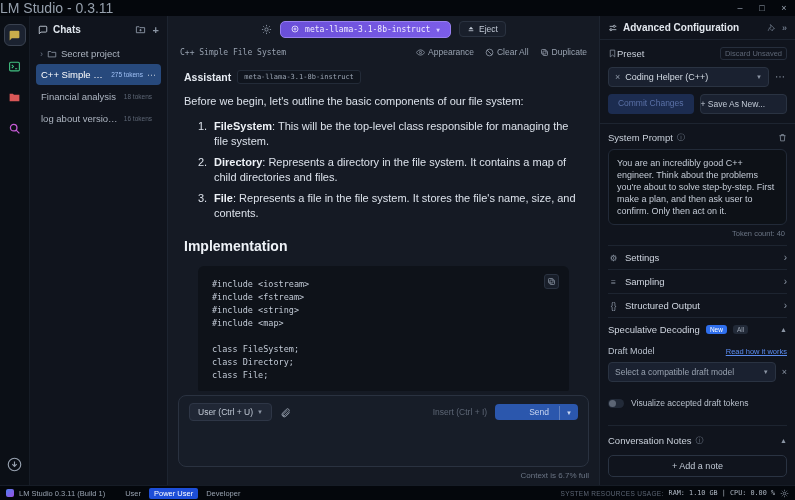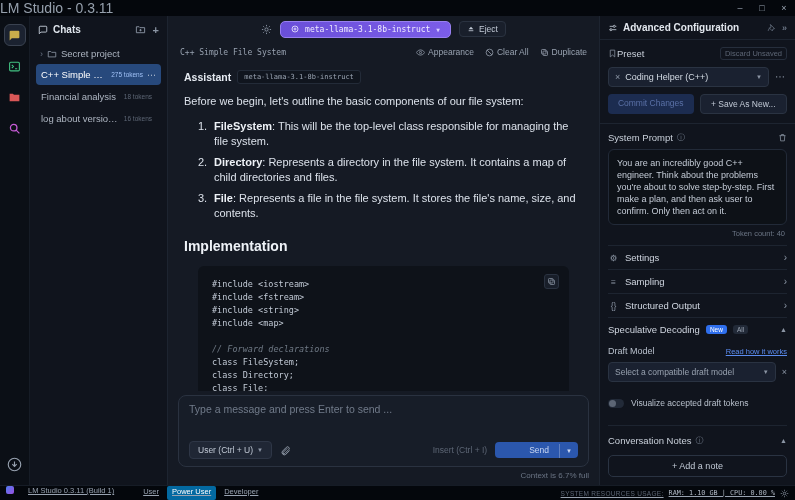--- a/index.html
+++ b/index.html
@@ -86,21 +86,21 @@
   .right-body { flex:1; display:flex; flex-direction:column; padding:7px 8px 8px; min-height:0; }
   .preset-row { display:flex; align-items:center; gap:0; font-size:9.5px; color:#c9d0da; }
   .discard { margin-left:auto; font-size:7.5px; color:#5d6675; border:1px solid #262e3c; border-radius:3px; padding:1px 4px; }
   .preset-chip-row { display:flex; align-items:center; gap:4px; margin:7px 0; }
   .preset-chip { flex:1; background:#1a2130; border:1px solid #2a3342; border-radius:4px; display:flex; align-items:center; gap:5px; font-size:9px; color:#d3dae3; padding:4px 6px; }
   .chip-x { color:#8b95a4; font-size:9px; line-height:8px; }
   .chip-caret { margin-left:auto; color:#8b95a4; font-size:6px; }
   .chip-menu { color:#8b95a4; font-size:10px; padding:0 2px; line-height:8px; }
   .preset-btns { display:flex; gap:6px; margin-bottom:9px; }
   .commit-btn { flex:1; background:#1c2c50; border-radius:4px; color:#5a70a6; font-size:8.5px; text-align:center; padding:4px 0; }
-  .savenew-btn { flex:1; background:#1a2130; border:1px solid #2a3342; border-radius:4px; color:#c2cad6; font-size:8.5px; text-align:center; padding:4px 0; }
+  .savenew-btn { flex:1; background:#1a2130; border:1px solid #2a3342; border-radius:4px; color:#c2cad6; font-size:8.5px; text-align:left; padding:4px 0; }
   .hr { border-top:1px solid #1d2430; margin:0 -8px 8px; }
   .sp-label-row { display:flex; align-items:center; gap:4px; font-size:9.5px; color:#c9d0da; margin-bottom:6px; }
   .info-i { color:#6b7585; font-size:8px; }
   .trash { margin-left:auto; color:#8b95a4; }
   .prompt-box { background:#0d1117; border:1px solid #222a38; border-radius:6px; padding:7px 8px; font-size:9px; line-height:12px; color:#c5ccd7; }
   .token-count { font-size:7.5px; color:#6b7585; text-align:right; padding:4px 2px 7px; }
   .section-row, .spec-row { display:flex; align-items:center; gap:6px; height:24px; font-size:9.5px; color:#d0d6e0; border-top:1px solid #1d2430; }
   .section-icon { color:#8b95a4; font-size:8.5px; width:11px; text-align:center; }
   .section-chevron { margin-left:auto; color:#8b95a4; font-size:10px; }
   .badge-new { background:#2f6fed; color:#fff; font-size:6.5px; border-radius:3px; padding:1px 4px; }
@@ -115,25 +115,25 @@
   .select-x { color:#8b95a4; font-size:9px; }
   .visualize-row { display:flex; align-items:center; gap:7px; margin-top:16px; font-size:8.5px; color:#b8c0cc; }
   .toggle { width:16px; height:9px; background:#222a38; border-radius:5px; position:relative; flex:0 0 auto; }
   .toggle::after { content:""; position:absolute; left:1px; top:1px; width:7px; height:7px; border-radius:50%; background:#5d6675; }
   .right-spacer { flex:1; }
   .notes-row { display:flex; align-items:center; gap:4px; font-size:9.5px; color:#c9d0da; border-top:1px solid #1d2430; padding-top:9px; }
   .notes-chevron { margin-left:auto; color:#8b95a4; font-size:7px; }
   .add-note-btn { margin-top:9px; border:1px solid #2a3342; border-radius:5px; background:transparent; text-align:center; font-size:9px; color:#c2cad6; padding:5px 0; }
 
   
-  .statusbar { height:15px; background:#04070c; border-top:1px solid #161c26; display:flex; padding:0 6px; gap:14px; font-size:7.5px; color:#98a2b0; flex:0 0 auto;text-decoration:underline; }
+  .statusbar { height:15px; background:#04070c; border-top:1px solid #161c26; display:flex; align-items:center; padding:0 6px; gap:5px; font-size:7.5px; color:#98a2b0; flex:0 0 auto; }
   .app-dot { width:8px; height:8px; border-radius:2px; background:linear-gradient(135deg,#4f7df0,#9a4fe0); flex:0 0 auto; }
   .modes { display:flex; gap:3px; margin-left:10px; }
   .mode { padding:1px 5px; border-radius:2px; font-size:7.5px; color:#98a2b0; }
-  .mode.selected { background:#0369a1; color:#fff; }
+  .mode.selected { background:#1d4ed8; color:#fff; }
   .status-right { margin-left:auto; display:flex; align-items:center; gap:5px; }
   .res-label { font-size:6.5px; color:#5d6675; letter-spacing:.3px; }
   .res-val { font-family:"DejaVu Sans Mono",monospace; font-size:6.8px; color:#aeb6c2; }
   .status-gear { color:#8b95a4; }
 </style>
 </head>
 <body>
 
 <div class="app">
 
@@ -337,34 +337,32 @@
             <div class="code-line">#include &lt;iostream&gt;</div>
 
             <div class="code-line">#include &lt;fstream&gt;</div>
 
             <div class="code-line">#include &lt;string&gt;</div>
 
             <div class="code-line">#include &lt;map&gt;</div>
 
             <div class="code-line"></div>
 
-            <div class="code-line comment">// Forward declarations</div>
 
             <div class="code-line">class FileSystem;</div>
 
             <div class="code-line">class Directory;</div>
 
             <div class="code-line">class File;</div>
 
           </div>
       </div>
 
       <div class="composer-area">
         <div class="composer">
-          <textarea class="composer-input" placeholder="Type a message and press Enter to send ..." style=""></textarea>
           <div class="composer-controls">
             <div class="user-btn">
               <span>User (Ctrl + U)</span>
               <span class="user-caret">▼</span>
             </div>
             <span class="clip-btn">
                 <svg width="11" height="11" viewBox="0 0 24 24" fill="none" stroke="currentColor" stroke-width="2">
                   <path d="M21 12l-8.5 8.5a5 5 0 0 1-7-7L14 5a3.5 3.5 0 0 1 5 5l-8.5 8.5a2 2 0 0 1-3-3L16 7"></path>
                 </svg>
               </span>

